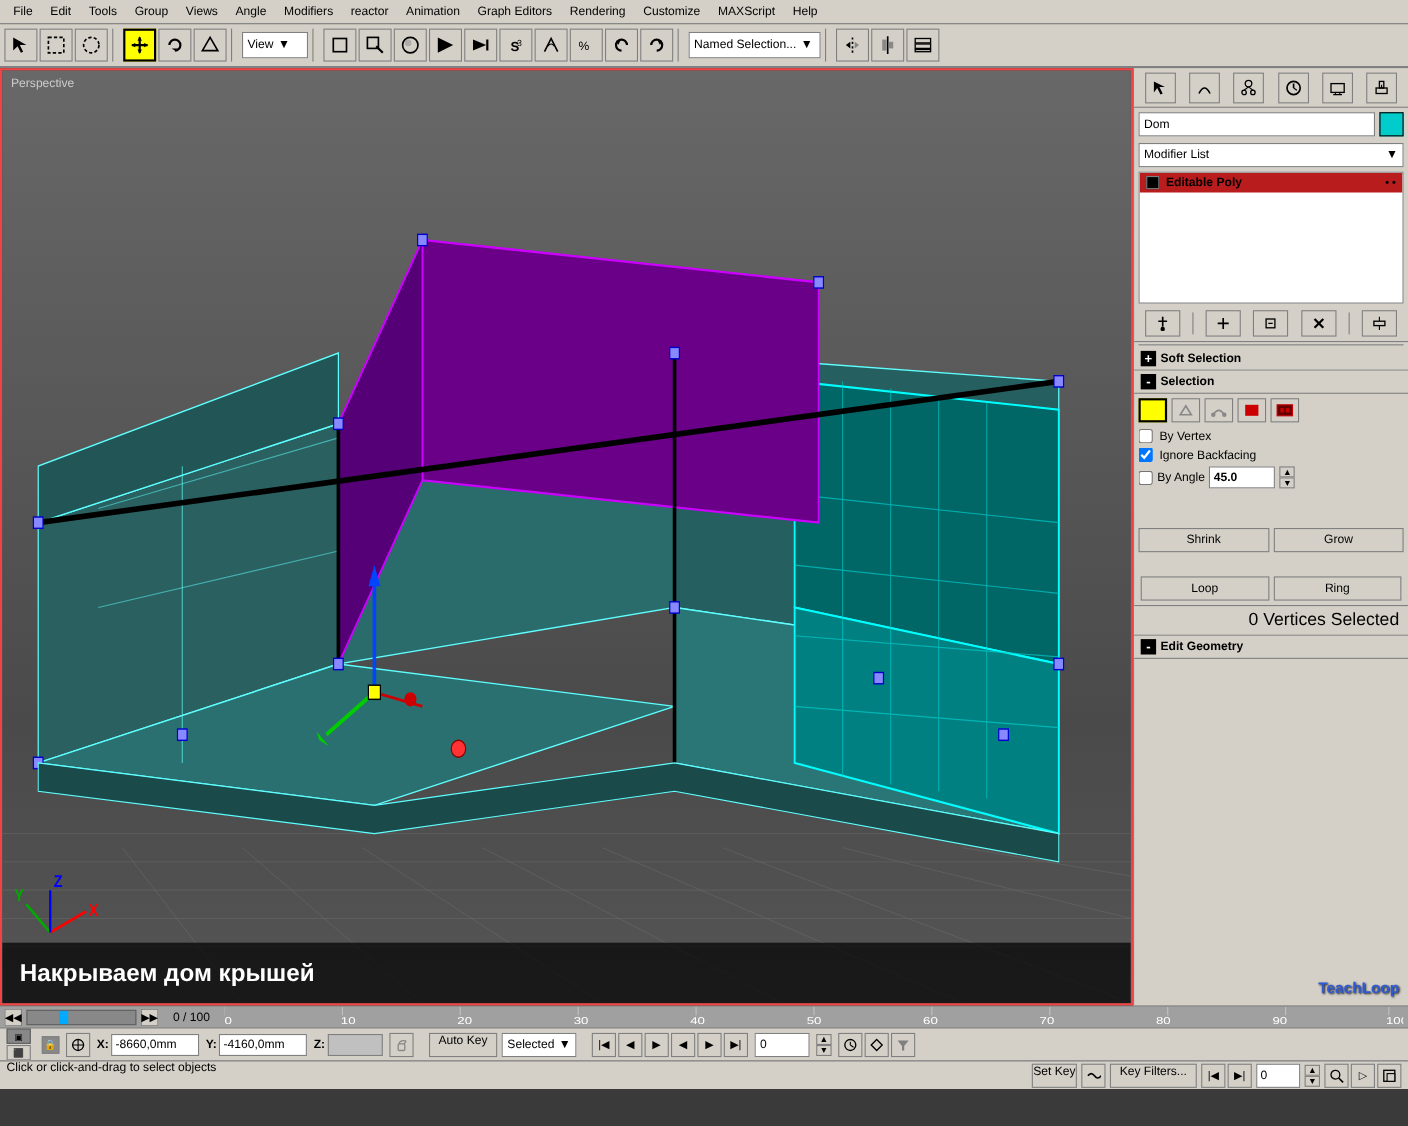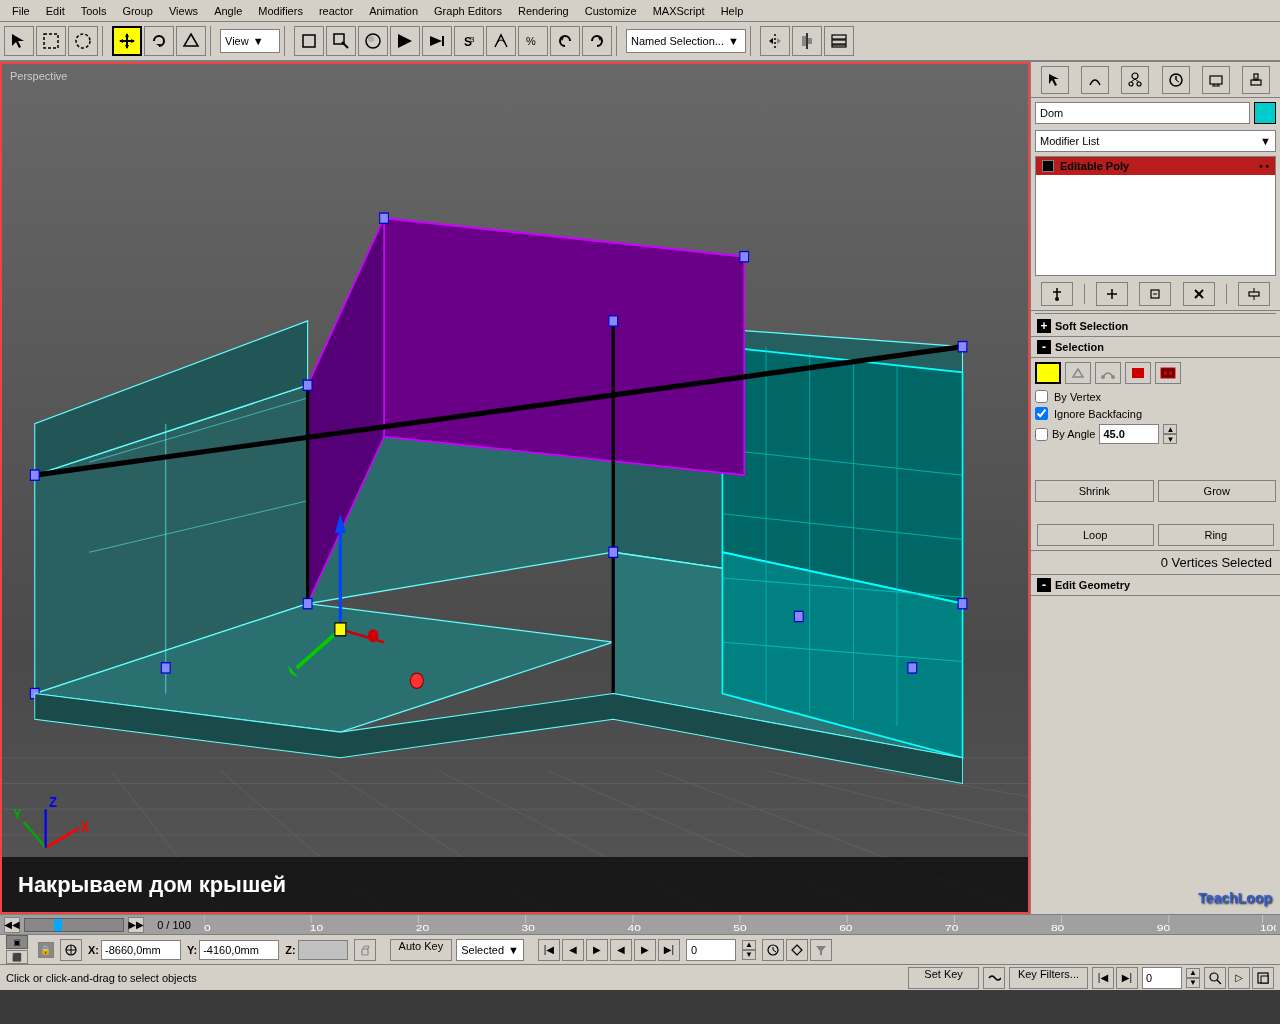--- a/index.html
+++ b/index.html
@@ -369,21 +369,21 @@
       display: flex;
       align-items: center;
       justify-content: center;
       cursor: pointer;
     }
 
     
     #vertices-selected {
       background: #d4d0c8;
       padding: 4px 8px;
-      font-size: 13px;
+      font-size: 16px;
       text-align: right;
       border-top: 1px solid #808080;
       border-bottom: 1px solid #808080;
     }
 
     
     #edit-geometry-header {
       display: flex;
       align-items: center;
       background: #d4d0c8;
@@ -462,21 +462,20 @@
       color: #fff;
     }
 
     
     #status-bar2 {
       width: 100%;
       height: 26px;
       background: #d4d0c8;
       border-top: 1px solid #808080;
       display: flex;
-      align-items: center;
       padding: 0 6px;
       gap: 8px;
     }
     #status-text {
       flex: 1;
       font-size: 11px;
       color: #000;
     }
     .play-btn {
       width: 22px;
@@ -517,21 +516,21 @@
     
     .panel-separator {
       height: 1px;
       background: #808080;
       margin: 2px 4px;
     }
 
     
     .set-key-btn {
       height: 22px;
-      padding: 0 15px;
+      padding: 0 0;
       background: #d4d0c8;
       border: 1px solid #808080;
       font-size: 11px;
       cursor: pointer;
     }
     .key-filter-btn {
       height: 22px;
       padding: 0 8px;
       background: #d4d0c8;
       border: 1px solid #808080;

